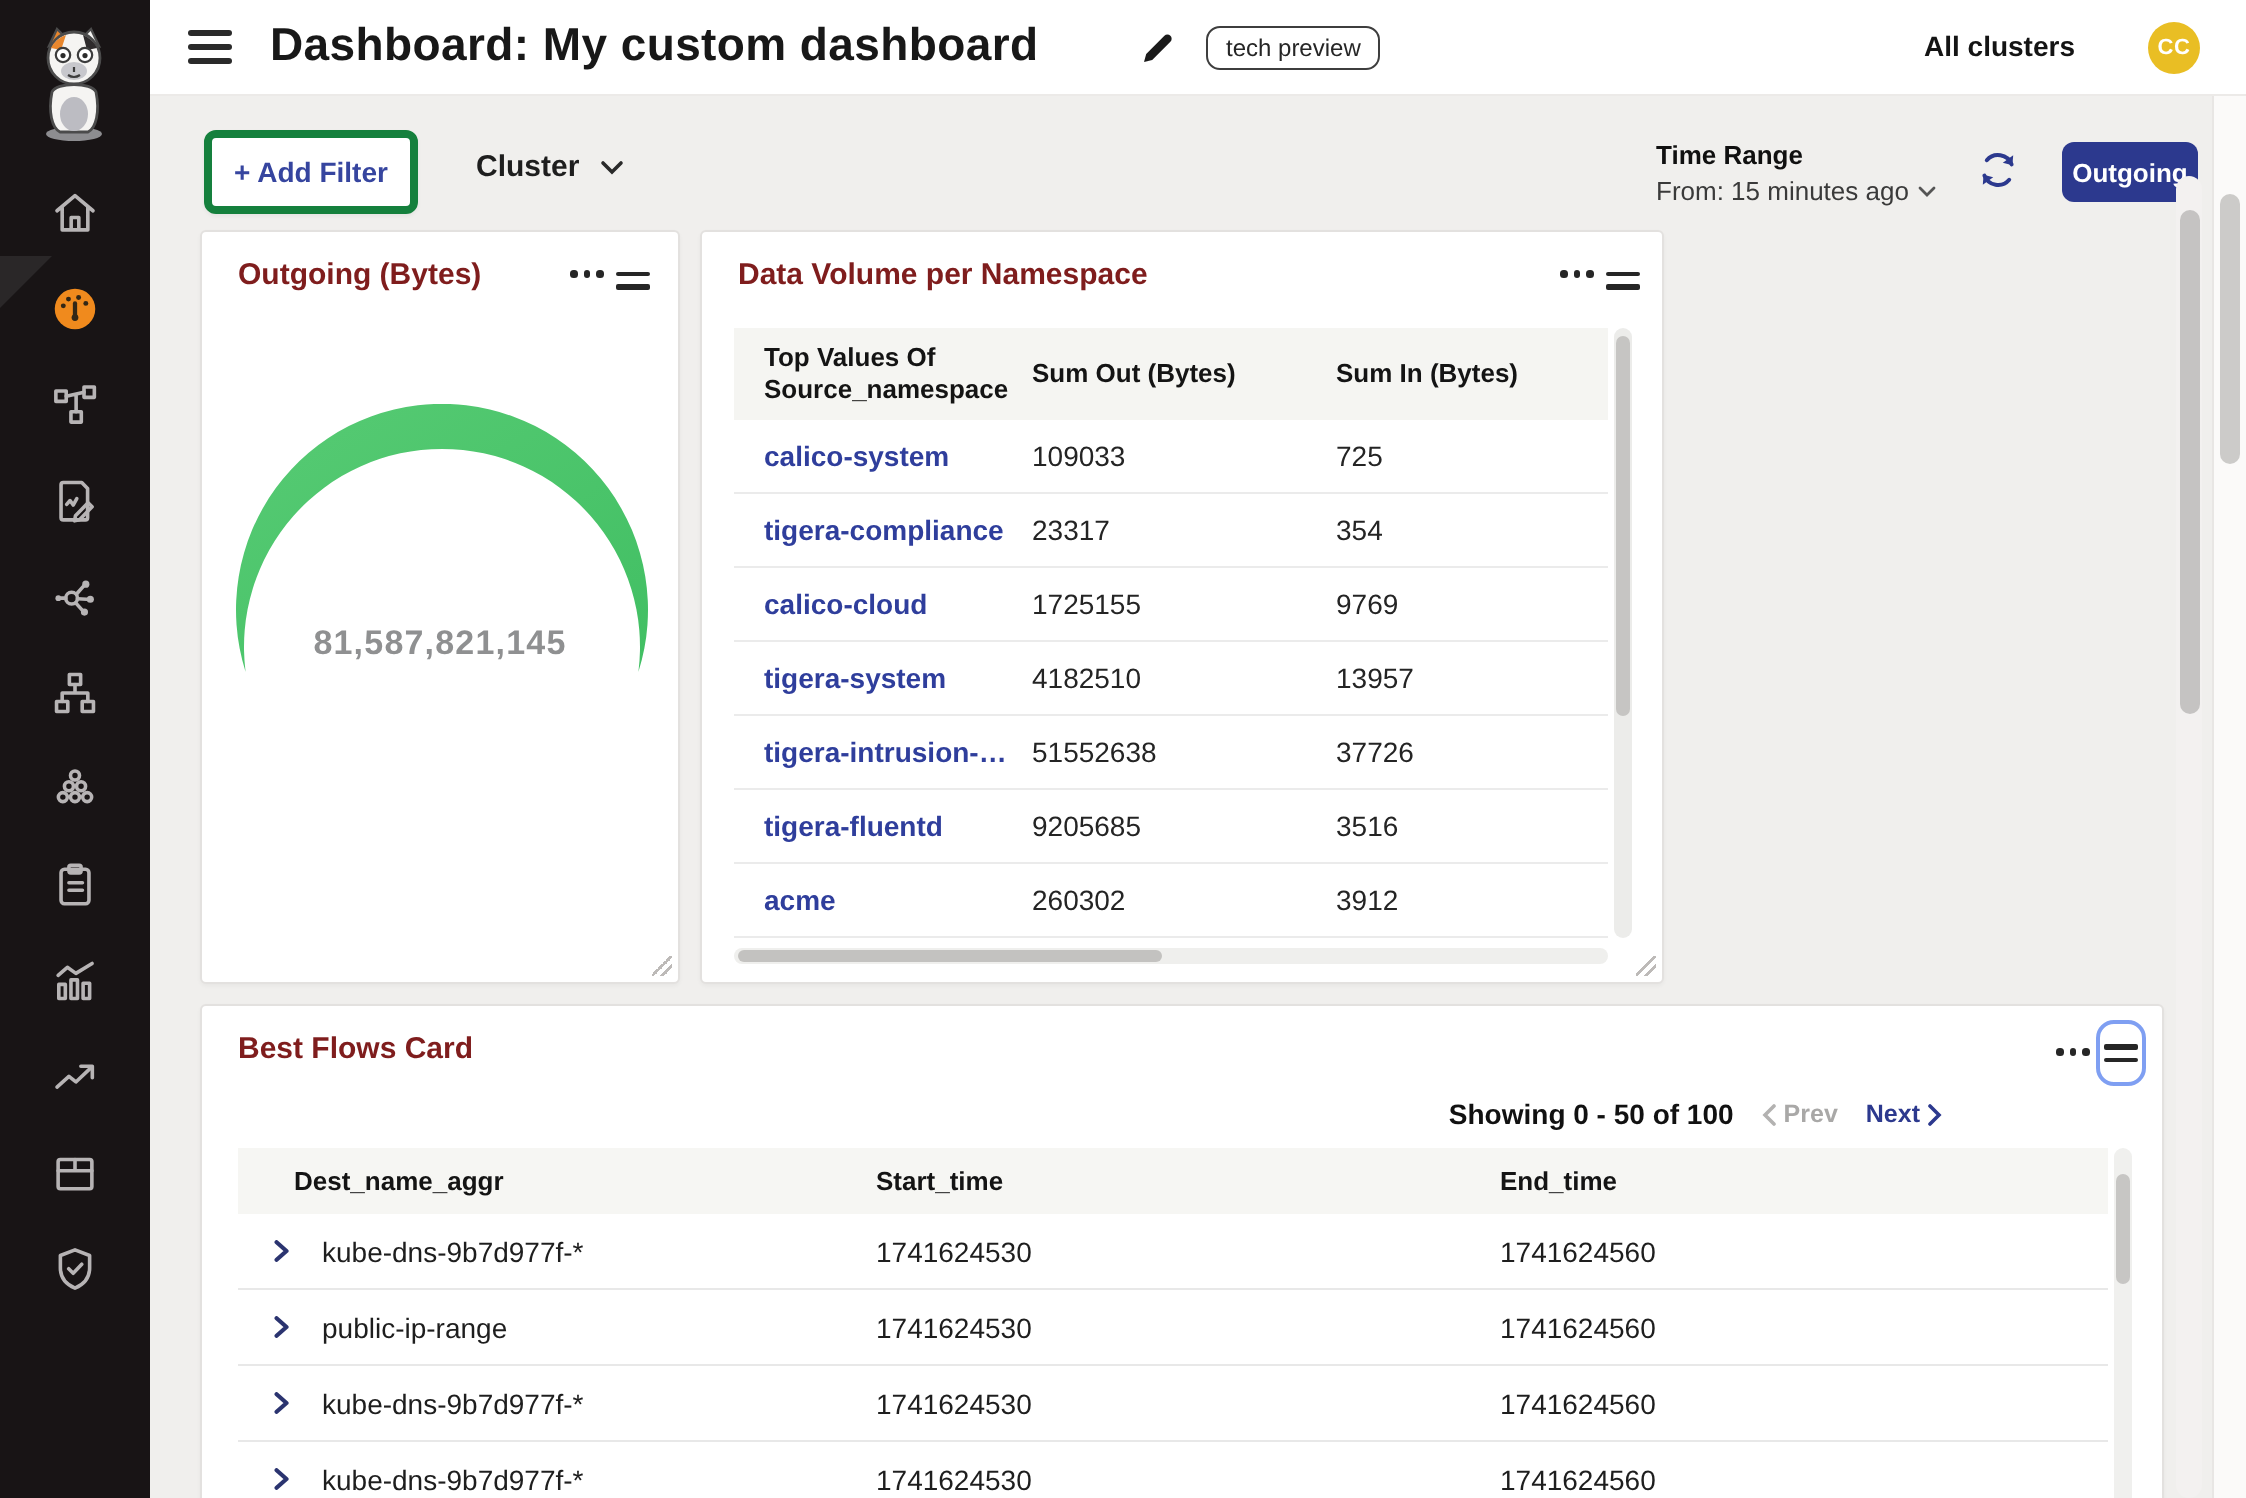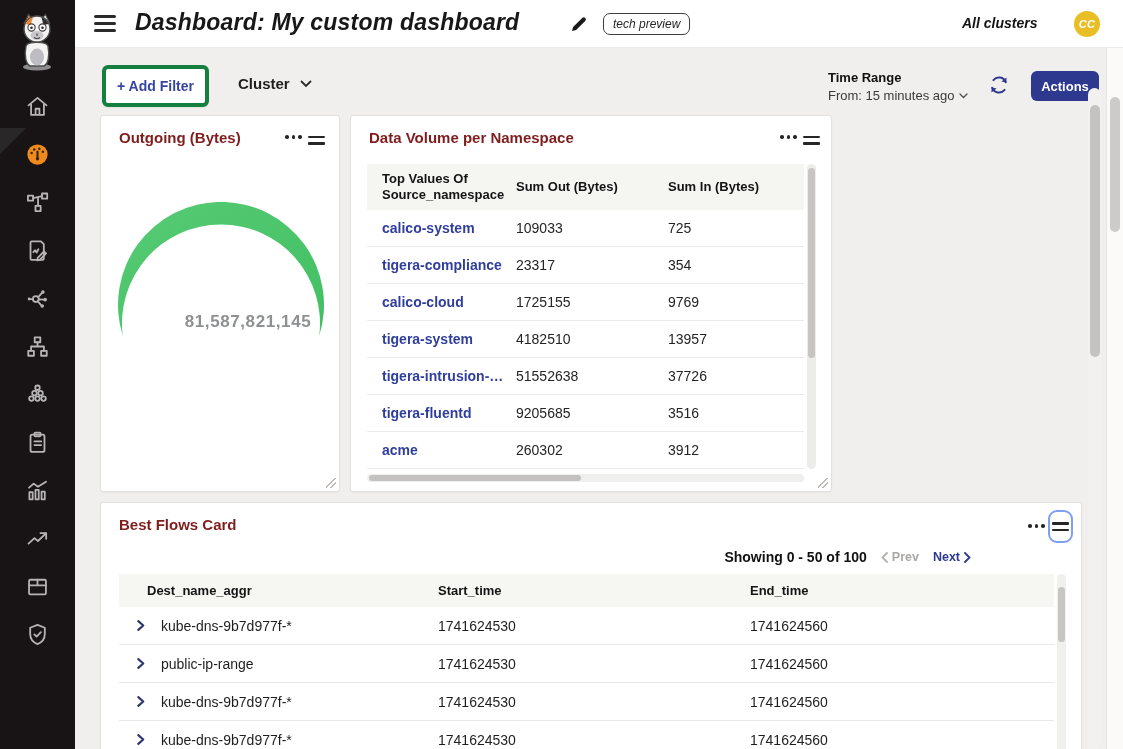--- a/index.html
+++ b/index.html
@@ -11,21 +11,21 @@
   .sidebar { position:absolute; left:0; top:0; width:75px; height:749px; background:#181415; z-index:30; }
   .sidebar .logo { position:absolute; left:13px; top:12px; width:48px; height:60px; cursor:pointer; }
   .side-notch { position:absolute; left:0; top:128px; width:0; height:0;
     border-top:26px solid #2e2a2b; border-right:26px solid transparent; opacity:.85; }
   .nav-item { position:absolute; left:0; width:75px; height:48px; display:flex; align-items:center; justify-content:center; cursor:pointer; }
   .nav-item svg { width:27px; height:27px; }
   .icon-stroke { fill:none; stroke:#b7b4b5; stroke-width:1.6; stroke-linecap:round; stroke-linejoin:round; }
   .icon-fill { fill:#b7b4b5; }
 
   
-  .topbar { position:absolute; left:75px; top:0; width:1048px; height:48px; background:#ffffff; z-index:20; border-bottom:1px solid #eceae8;font-style:italic; }
+  .topbar { position:absolute; left:75px; top:0; width:1048px; height:48px; background:#ffffff; z-index:20; border-bottom:1px solid #eceae8; }
   .hamburger { position:absolute; left:19px; top:15px; width:22px; height:17px; cursor:pointer; display:flex; flex-direction:column; justify-content:space-between; }
   .hamburger span { display:block; height:2.6px; background:#2a2a2a; border-radius:2px; }
   .page-title { position:absolute; left:60px; top:9px; font-size:23px; font-weight:700; color:#181818; letter-spacing:.2px; white-space:nowrap; }
   .edit-pencil { position:absolute; left:494px; top:14px; width:20px; height:20px; cursor:pointer; }
   .tech-badge { position:absolute; left:528px; top:13px; height:22px; padding:0 9px; border:1.4px solid #3e3e3e; border-radius:7px;
     font-size:12px; color:#262626; font-weight:500; display:flex; align-items:center; background:#fff; white-space:nowrap; }
   .all-clusters { position:absolute; left:887px; top:15px; font-size:14px; font-weight:600; color:#141414; cursor:pointer; white-space:nowrap; }
   .avatar { position:absolute; left:999px; top:11px; width:26px; height:26px; border-radius:50%; background:#e9be24; color:#ffffff;
     font-size:11px; font-weight:700; display:flex; align-items:center; justify-content:center; cursor:pointer; letter-spacing:.3px; }
 
@@ -60,21 +60,21 @@
   .card-flows    { left:25px; top:454px; width:982px; height:300px; }
 
   .card-head { position:absolute; left:0; top:0; right:0; height:44px; }
   .card-head .card-title { position:absolute; left:18px; top:13px; }
   .card-head .dots-menu { position:absolute; }
   .card-head .drag-handle { position:absolute; }
 
   
   .gauge-wrap { position:absolute; left:12px; top:86px; width:216px; height:140px; }
   .gauge-value { position:absolute; left:0; top:196px; width:100%; text-align:center; font-size:17px; font-weight:700;
-    color:#8f9091; letter-spacing:.6px;margin-left:28px; }
+    color:#8f9091; letter-spacing:.6px; }
 
   
   .dv-table { position:absolute; left:16px; top:48px; width:437px; }
   .dv-row { display:grid; grid-template-columns:134px 152px 1fr; align-items:center; padding-left:15px; background:#fff; height:37px;
     border-bottom:1px solid #ebebeb; font-size:14px; color:#242424; }
   .dv-head { background:#f5f5f2; height:46px; font-size:13px; font-weight:700; color:#141414; border-bottom:none; }
   .dv-head > div { line-height:1.25; padding-right:8px; }
   .dv-link { color:#2f3e9c; font-weight:600; cursor:pointer; white-space:nowrap; overflow:hidden; text-overflow:ellipsis; padding-right:10px; }
   .dv-vscroll { position:absolute; left:456px; top:48px; width:9px; height:305px; background:#ececea; border-radius:5px; }
   .dv-vscroll .thumb { position:absolute; left:1px; top:4px; width:7px; height:190px; background:#c6c5c3; border-radius:4px; }
@@ -265,21 +265,21 @@
       </div>
     </div>
 
     <div class="refresh-btn">
       <svg viewBox="0 0 22 22" width="22" height="22">
         <path d="M17.8 8.2 A7.3 7.3 0 0 0 5.4 6.1 M4.2 13.8 A7.3 7.3 0 0 0 16.6 15.9" fill="none" stroke="#2c398e" stroke-width="2" stroke-linecap="round"></path>
         <path d="M18.6 3.6 L18.2 8.6 L13.4 7.4 Z" fill="#2c398e"></path>
         <path d="M3.4 18.4 L3.8 13.4 L8.6 14.6 Z" fill="#2c398e"></path>
       </svg>
     </div>
-    <button class="btn-actions">Actions</button>
+    <button class="btn-actions">Outgoing</button>
 
     <section class="card card-outgoing">
       <div class="card-head">
         <div class="card-title">Outgoing (Bytes)</div>
         <div class="dots-menu" style="left:182px; top:15px;">
             <i></i>
             <i></i>
             <i></i>
           </div>
         <div class="drag-handle" style="left:206px; top:16px;">

